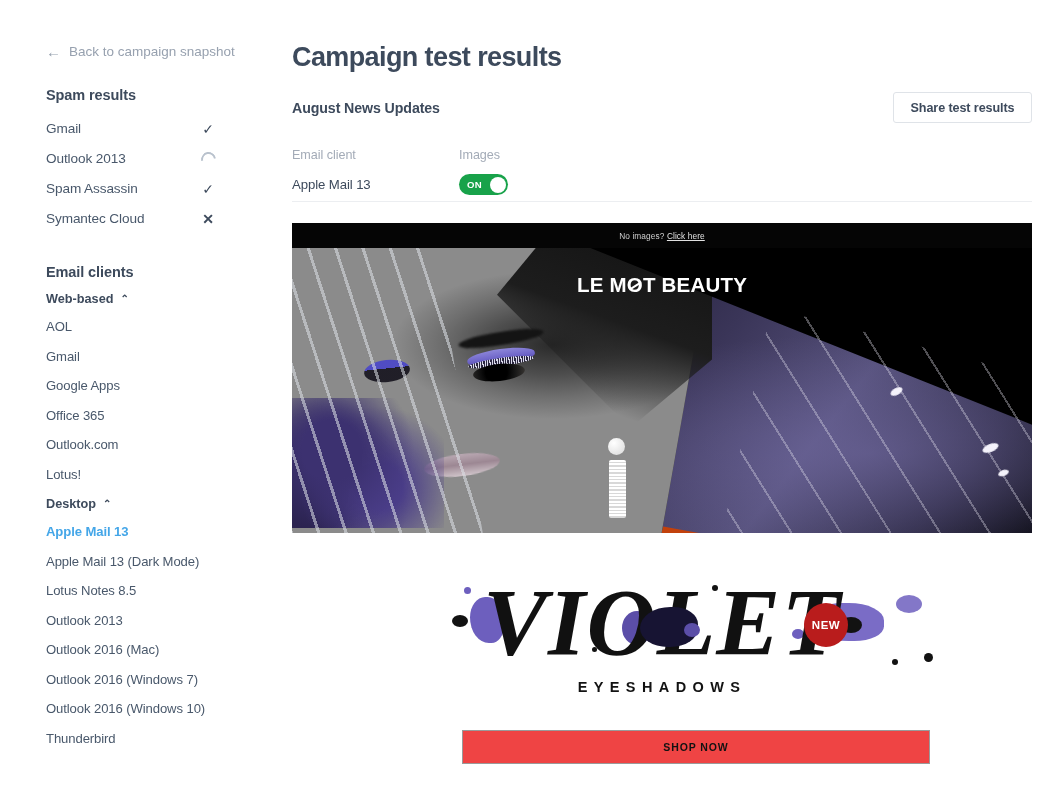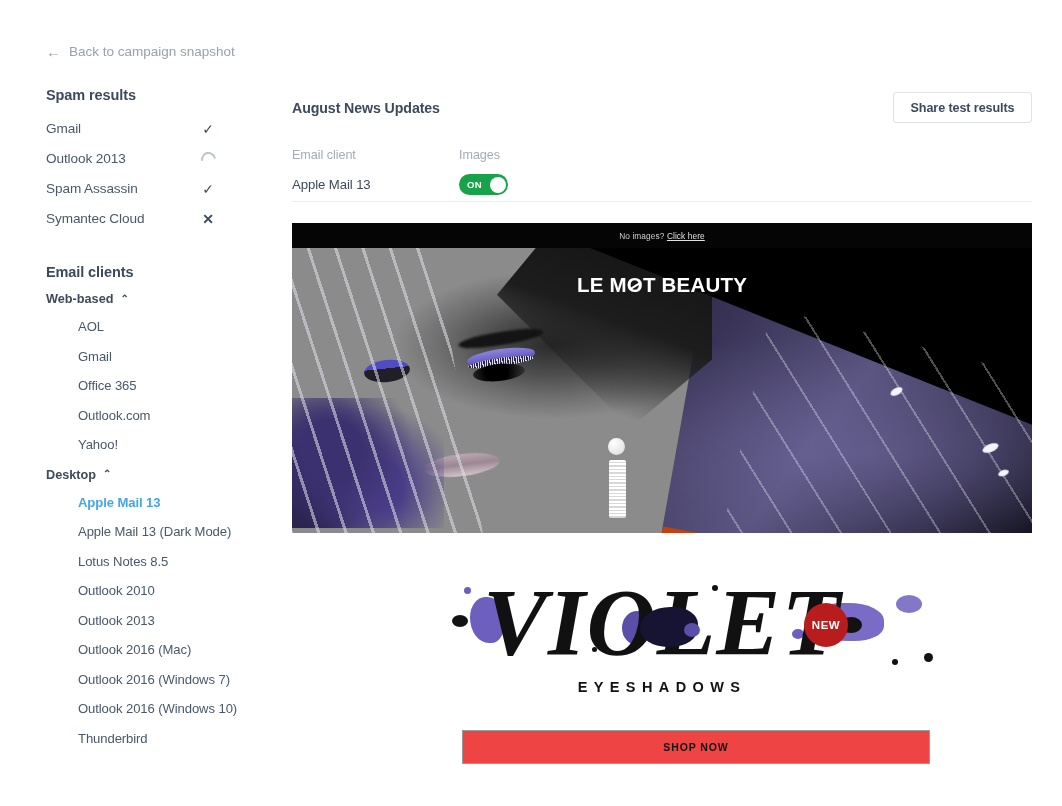--- a/index.html
+++ b/index.html
@@ -109,21 +109,20 @@
   }
 
   .client-row {
     height: 29.5px;
     display: flex;
     align-items: center;
     font-size: 13.1px;
     color: #49586b;
     letter-spacing: -0.1px;
     cursor: pointer;
-    margin-left: 32px;
   }
   .client-row.active {
     color: #44a6e8;
     font-weight: bold;
   }
 
   
   #main {
     position: absolute;
     left: 292px; top: 0;
@@ -577,41 +576,42 @@
     </div>
 
     <div class="section-title" id="clients-title">Email clients</div>
 
     <div class="group-head">
       <span>Web-based</span>
       <span class="chev">⌃</span>
     </div>
     <div class="client-row">AOL</div>
     <div class="client-row">Gmail</div>
+    <div class="client-row">Google Apps</div>
     <div class="client-row">Office 365</div>
     <div class="client-row">Outlook.com</div>
-    <div class="client-row">Yahoo!</div>
+    <div class="client-row">Lotus!</div>
 
     <div class="group-head">
       <span>Desktop</span>
       <span class="chev">⌃</span>
     </div>
     <div class="client-row active">Apple Mail 13</div>
     <div class="client-row">Apple Mail 13 (Dark Mode)</div>
     <div class="client-row">Lotus Notes 8.5</div>
-    <div class="client-row">Outlook 2010</div>
     <div class="client-row">Outlook 2013</div>
     <div class="client-row">Outlook 2016 (Mac)</div>
     <div class="client-row">Outlook 2016 (Windows 7)</div>
     <div class="client-row">Outlook 2016 (Windows 10)</div>
     <div class="client-row">Thunderbird</div>
   </aside>
 
   <main id="main">
 
+    <h1 id="page-title">Campaign test results</h1>
 
     <div id="campaign-name">August News Updates</div>
 
     <button id="share-btn">Share test results</button>
 
     <div id="meta-table">
       <div class="meta-head">
         <span class="col-client">Email client</span>
         <span class="col-images">Images</span>
       </div>

